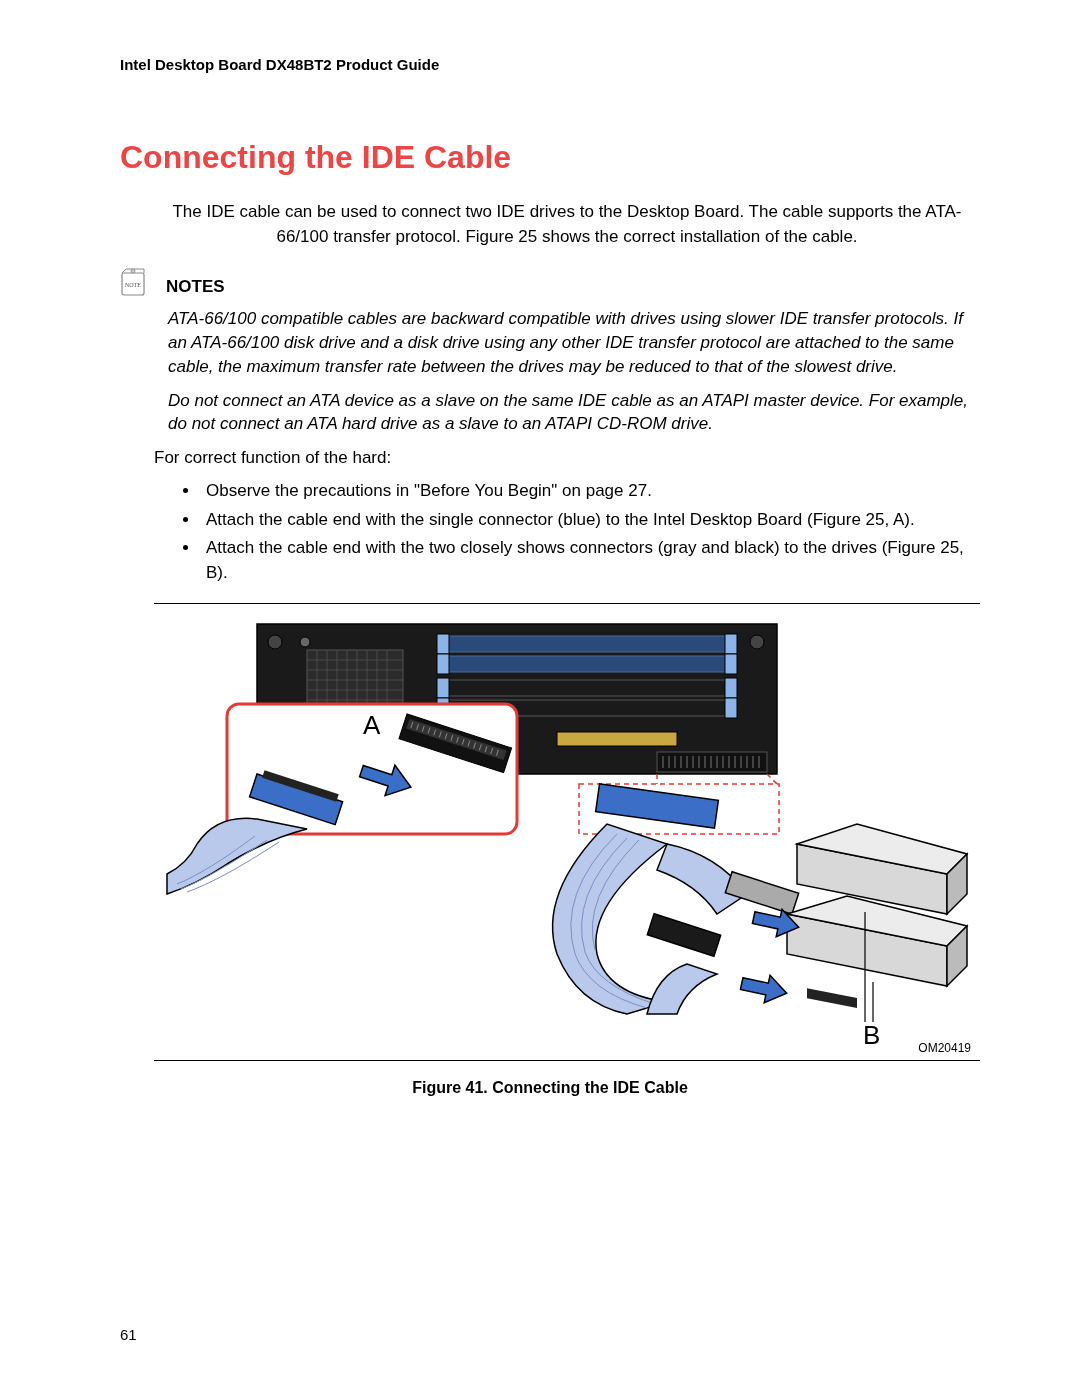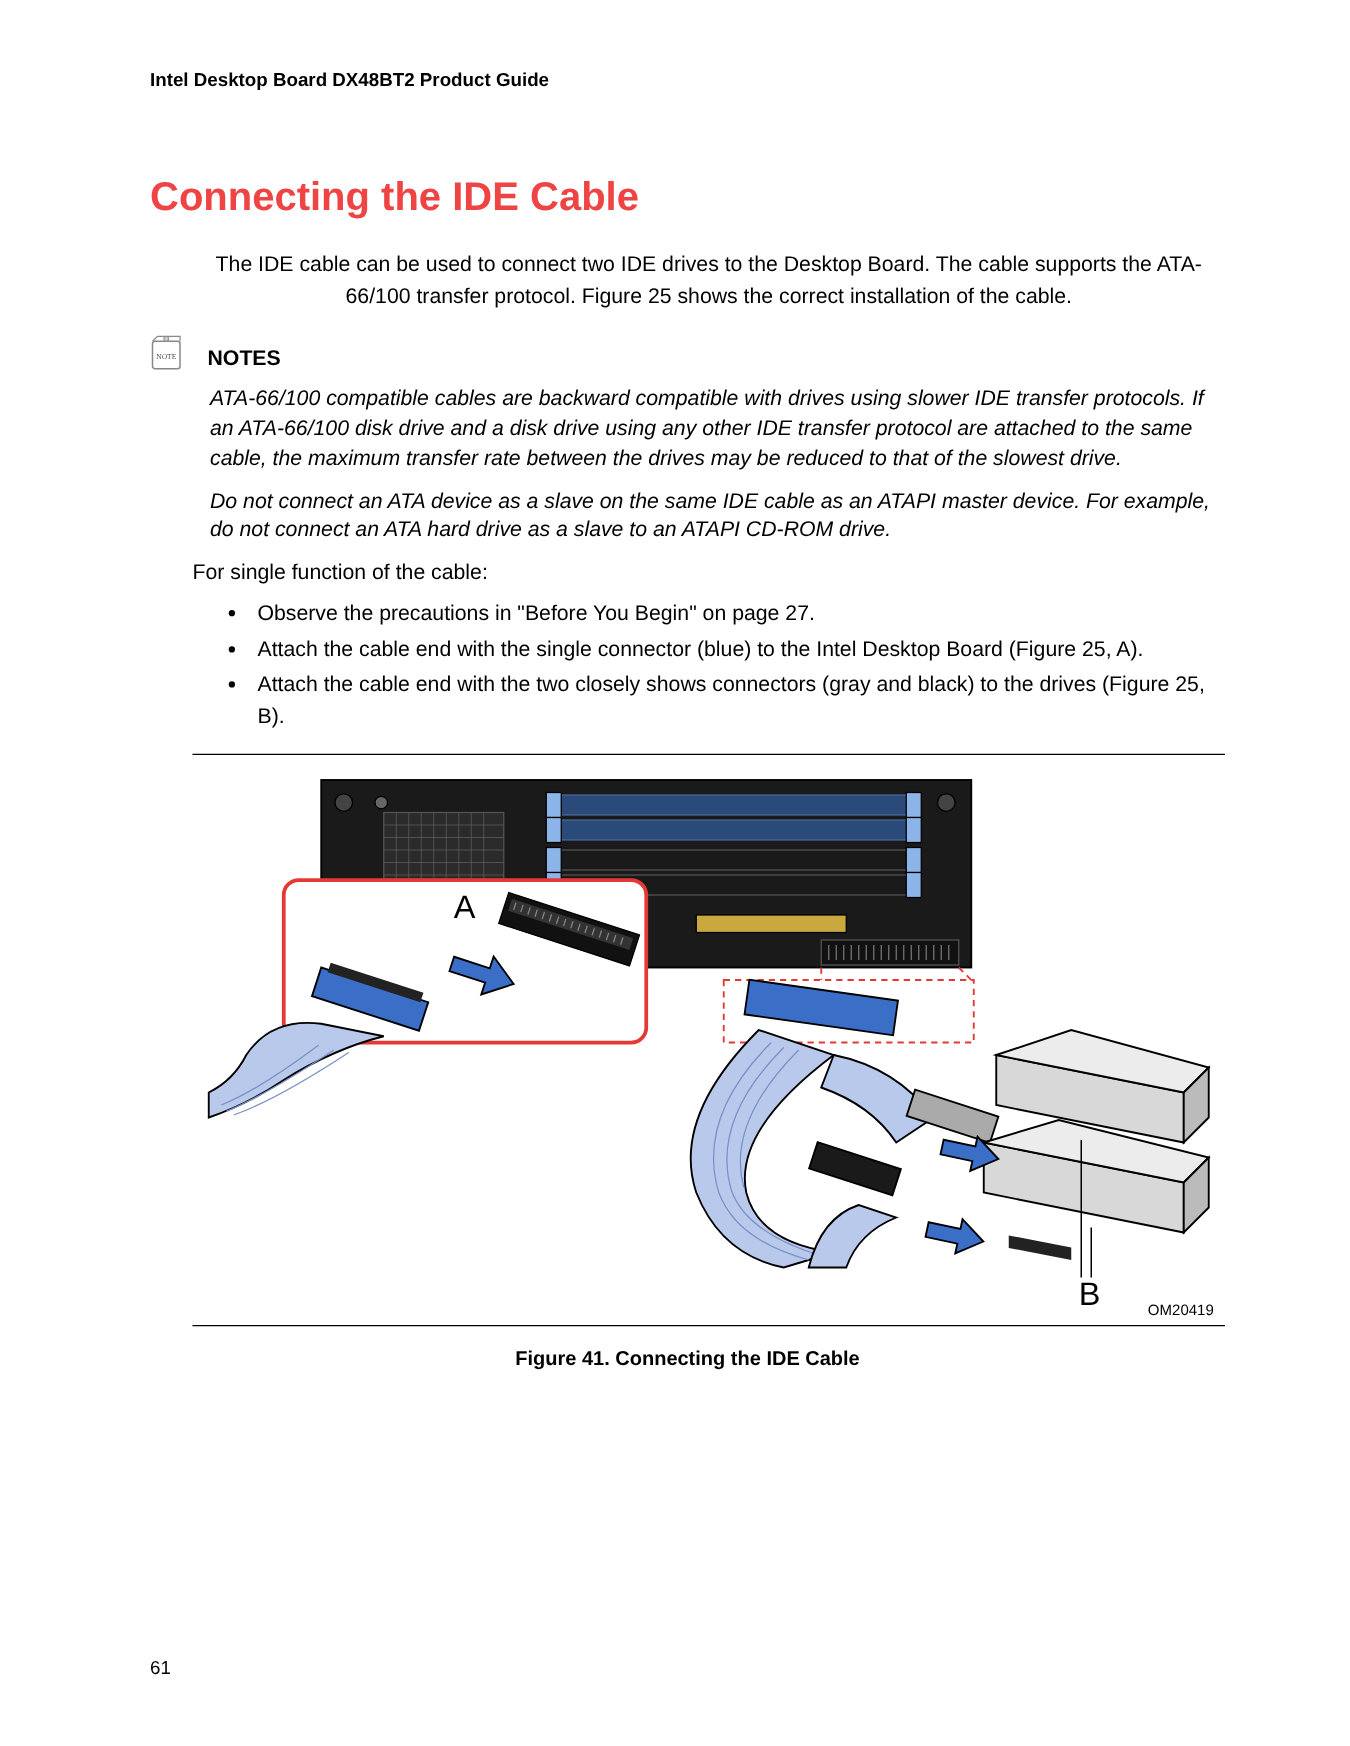--- a/index.html
+++ b/index.html
@@ -105,21 +105,21 @@
       <text x="13" y="20" font-size="6" text-anchor="middle" fill="#555" font-family="Verdana">NOTE</text>
       <circle cx="13" cy="4" r="2" fill="#ccc" stroke="#888" stroke-width="0.8"></circle>
     </svg>
   </span>
   <div class="notes-heading">NOTES</div>
 </div>
 
 <p class="note-body">ATA-66/100 compatible cables are backward compatible with drives using slower IDE transfer protocols.  If an ATA-66/100 disk drive and a disk drive using any other IDE transfer protocol are attached to the same cable, the maximum transfer rate between the drives may be reduced to that of the slowest drive.</p>
 <p class="note-body">Do not connect an ATA device as a slave on the same IDE cable as an ATAPI master device.  For example, do not connect an ATA hard drive as a slave to an ATAPI CD-ROM drive.</p>
 
-<p class="post-note">For single function of the cable:</p>
+<p class="post-note">For correct function of the hard:</p>
 
 <ul class="bullets">
   <li>Observe the precautions in "Before You Begin" on page 27.</li>
   <li>Attach the cable end with the single connector (blue) to the Intel Desktop Board (Figure 25, A).</li>
   <li>Attach the cable end with the two closely shows connectors (gray and black) to the drives (Figure 25, B).</li>
 </ul>
 
 <div class="figure-block">
   <svg class="figure-svg" viewBox="0 0 820 440">
 

